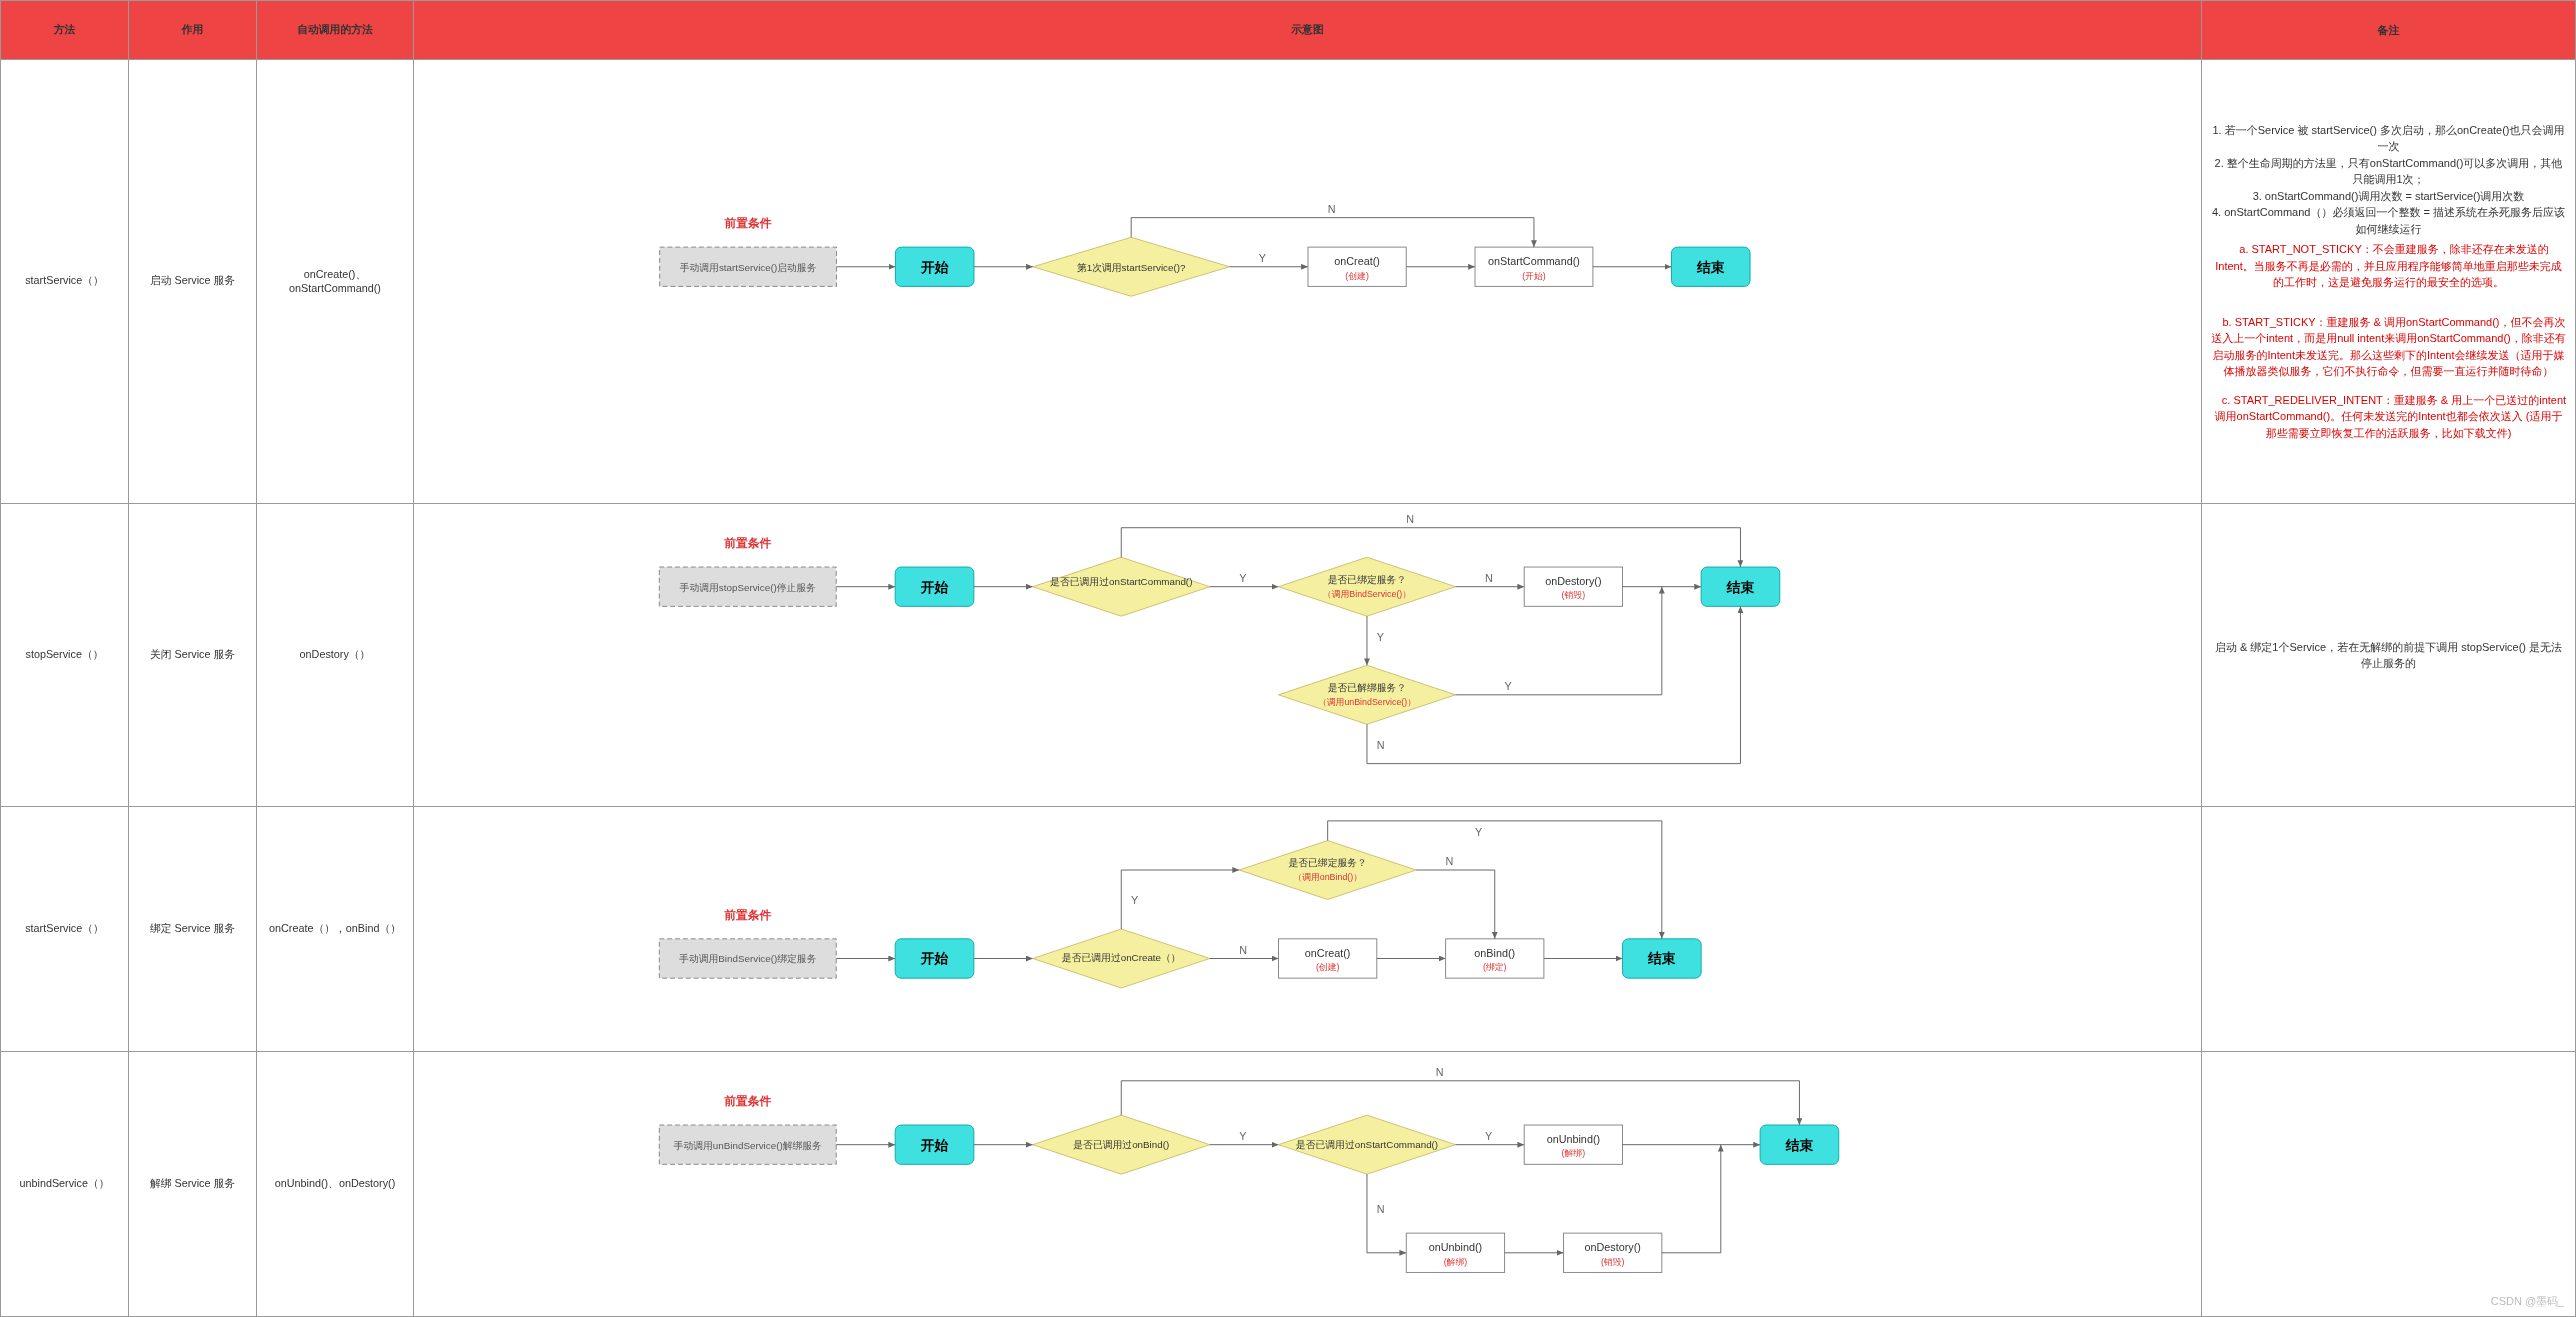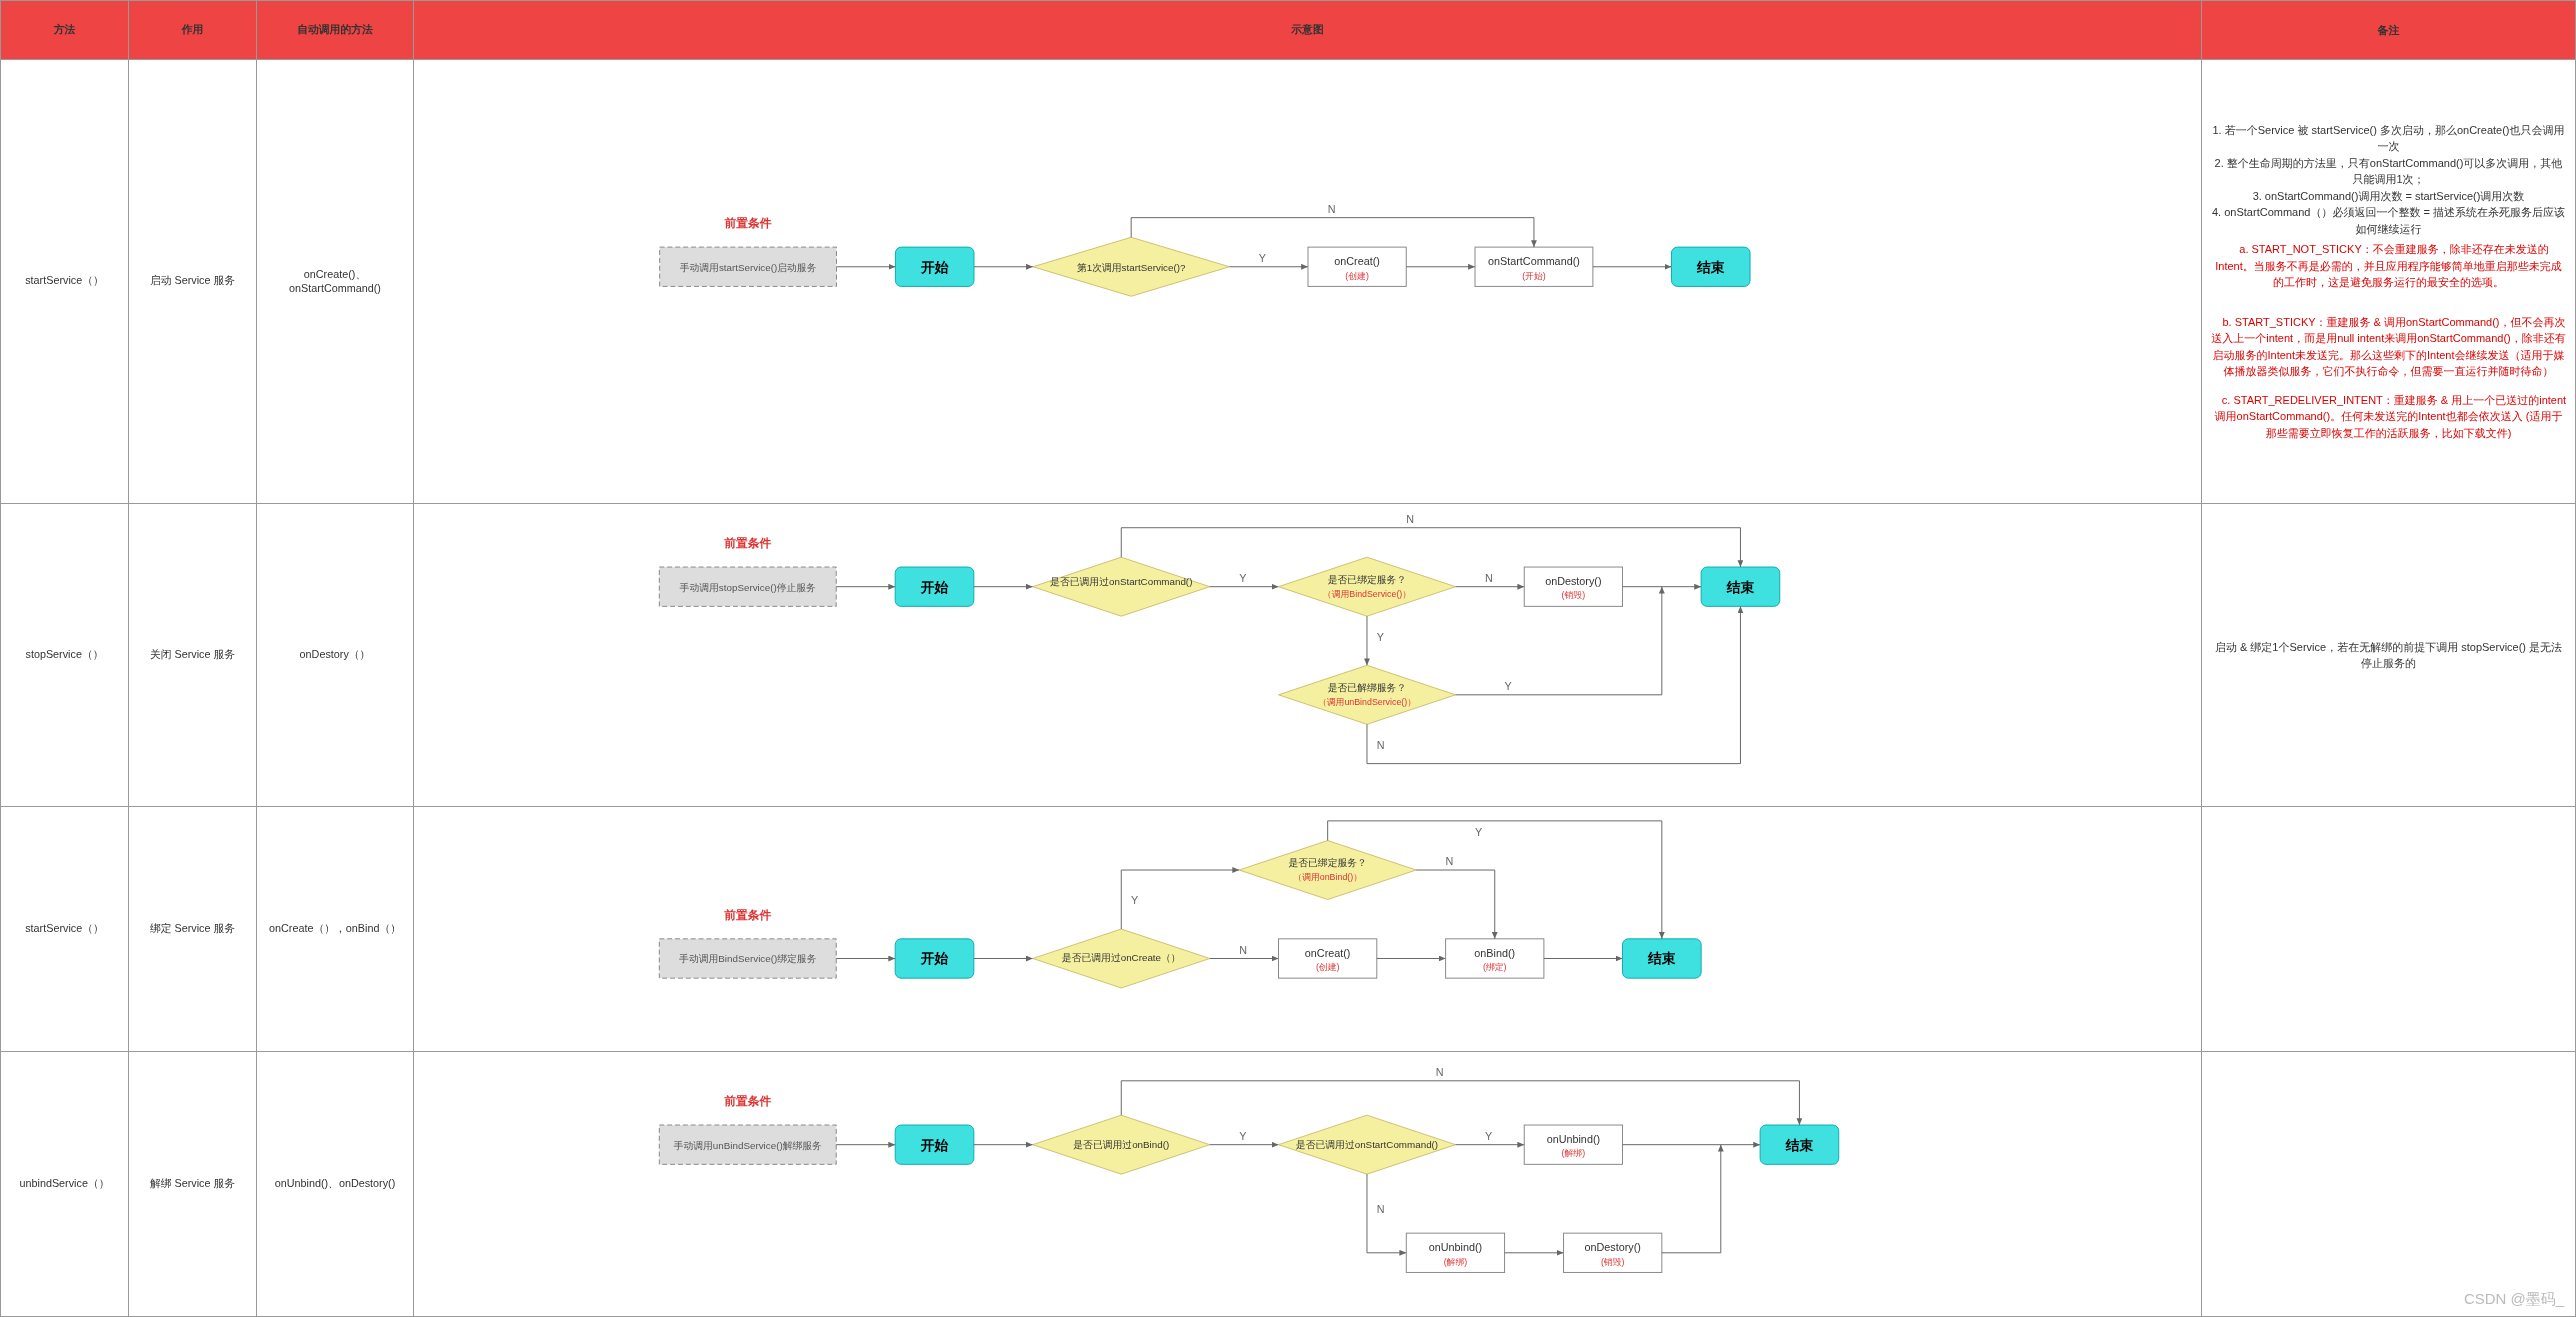--- a/index.html
+++ b/index.html
@@ -22,21 +22,21 @@
 .start-box{fill:#3ee0e0;stroke:#1aa;stroke-width:1;rx:6;ry:6}
 .start-text{fill:#000;font-size:14px;font-weight:bold}
 .diamond{fill:#f5f0a0;stroke:#ccc070;stroke-width:1}
 .diamond-text{fill:#333;font-size:10px}
 .diamond-sub{fill:#d33;font-size:9px}
 .proc-box{fill:#fff;stroke:#888;stroke-width:1}
 .proc-text{fill:#333;font-size:11px}
 .proc-sub{fill:#d33;font-size:9px}
 .arrow{stroke:#666;stroke-width:1;fill:none;marker-end:url(#ah)}
 .yn{fill:#666;font-size:11px}
-.watermark{position:fixed;bottom:7.9px;right:11.8px;color:#bbb;font-size:15px}
+.watermark{position:fixed;bottom:7.9px;right:11.8px;color:#bbb;font-size:11px}
 </style>
 </head>
 <body>
 
 <table class="main">
 <thead>
 <tr>
 <th class="col-method">方法</th>
 <th class="col-role">作用</th>
 <th class="col-auto">自动调用的方法</th>

